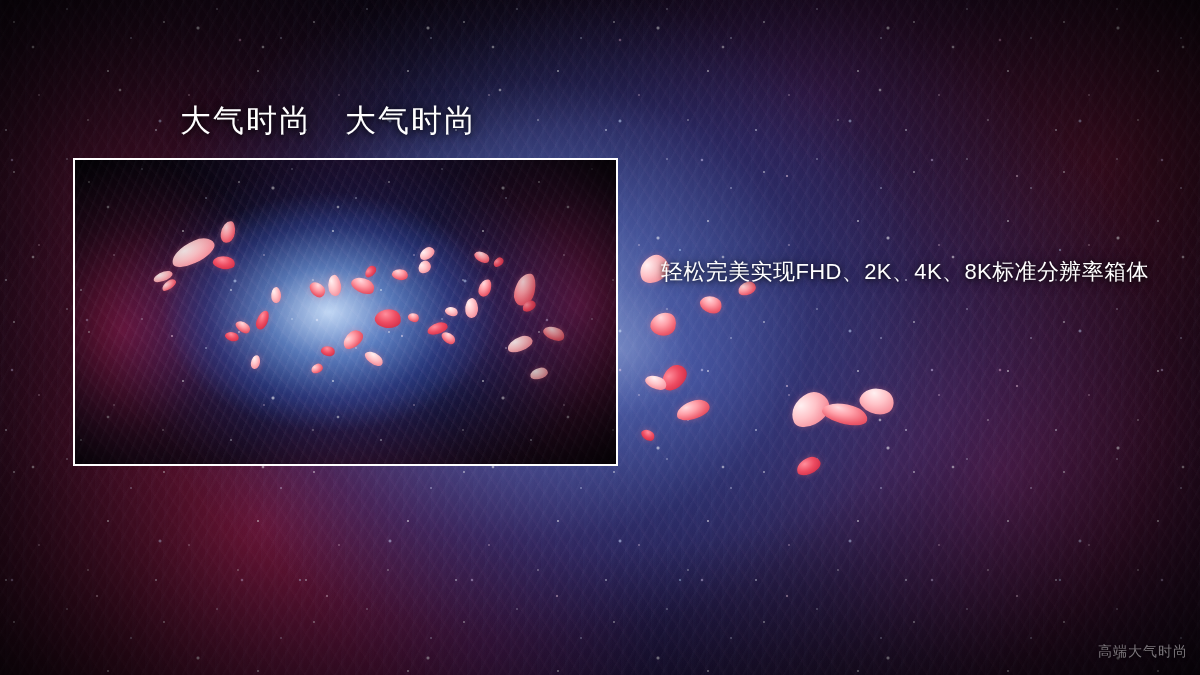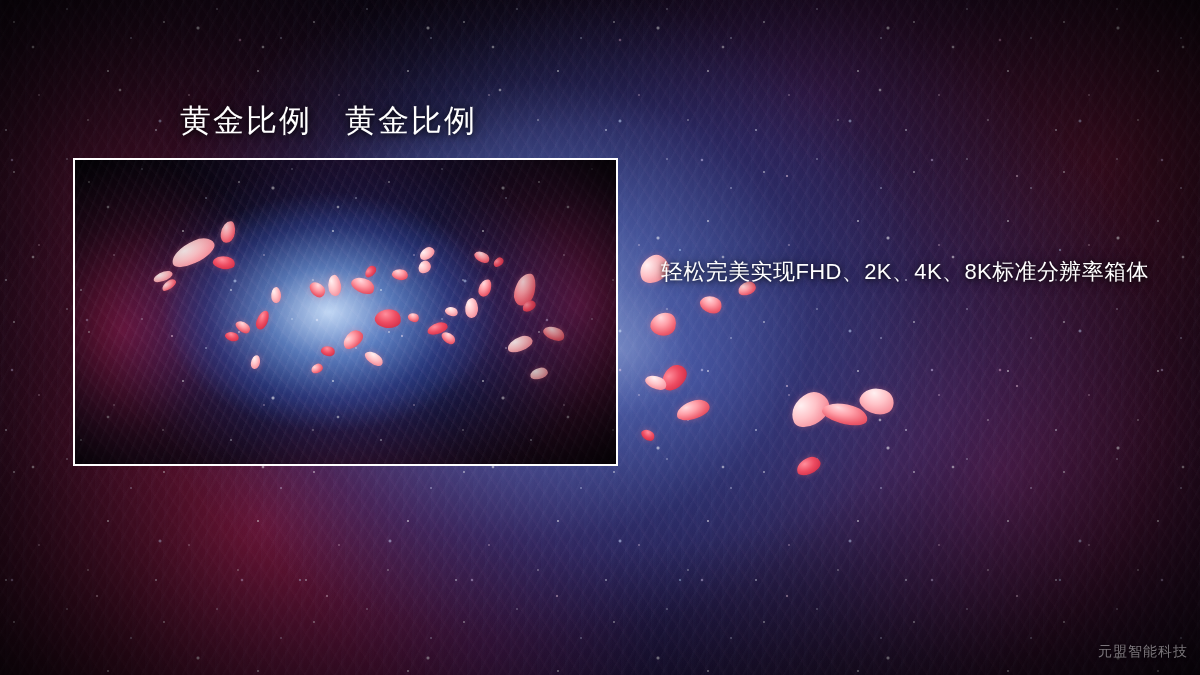--- a/index.html
+++ b/index.html
@@ -223,21 +223,21 @@
           <div class="petal pale" style="left: 432px; top: 177px; width: 26px; height: 14px; transform: rotate(-18deg);"></div>
           <div class="petal" style="left: 468px; top: 167px; width: 22px; height: 13px; transform: rotate(26deg);"></div>
           <div class="petal pale" style="left: 455px; top: 208px; width: 18px; height: 11px; transform: rotate(-10deg);"></div>
           <div class="petal" style="left: 399px; top: 92px; width: 16px; height: 10px; transform: rotate(34deg);"></div>
           <div class="petal deep" style="left: 418px; top: 98px; width: 11px; height: 8px; transform: rotate(-30deg);"></div>
         </div>
       <div class="photo-vig"></div>
     </div>
   </div>
 
-  <div id="title">黄金比例　黄金比例</div>
+  <div id="title">大气时尚　大气时尚</div>
 
   <div id="body-text">
     <div class="line">轻松完美实现FHD、2K、4K、8K标准分辨率箱体</div>
   </div>
 
-  <div id="watermark">元盟智能科技</div>
+  <div id="watermark">高端大气时尚</div>
 
 </div>
 
 </body></html>

